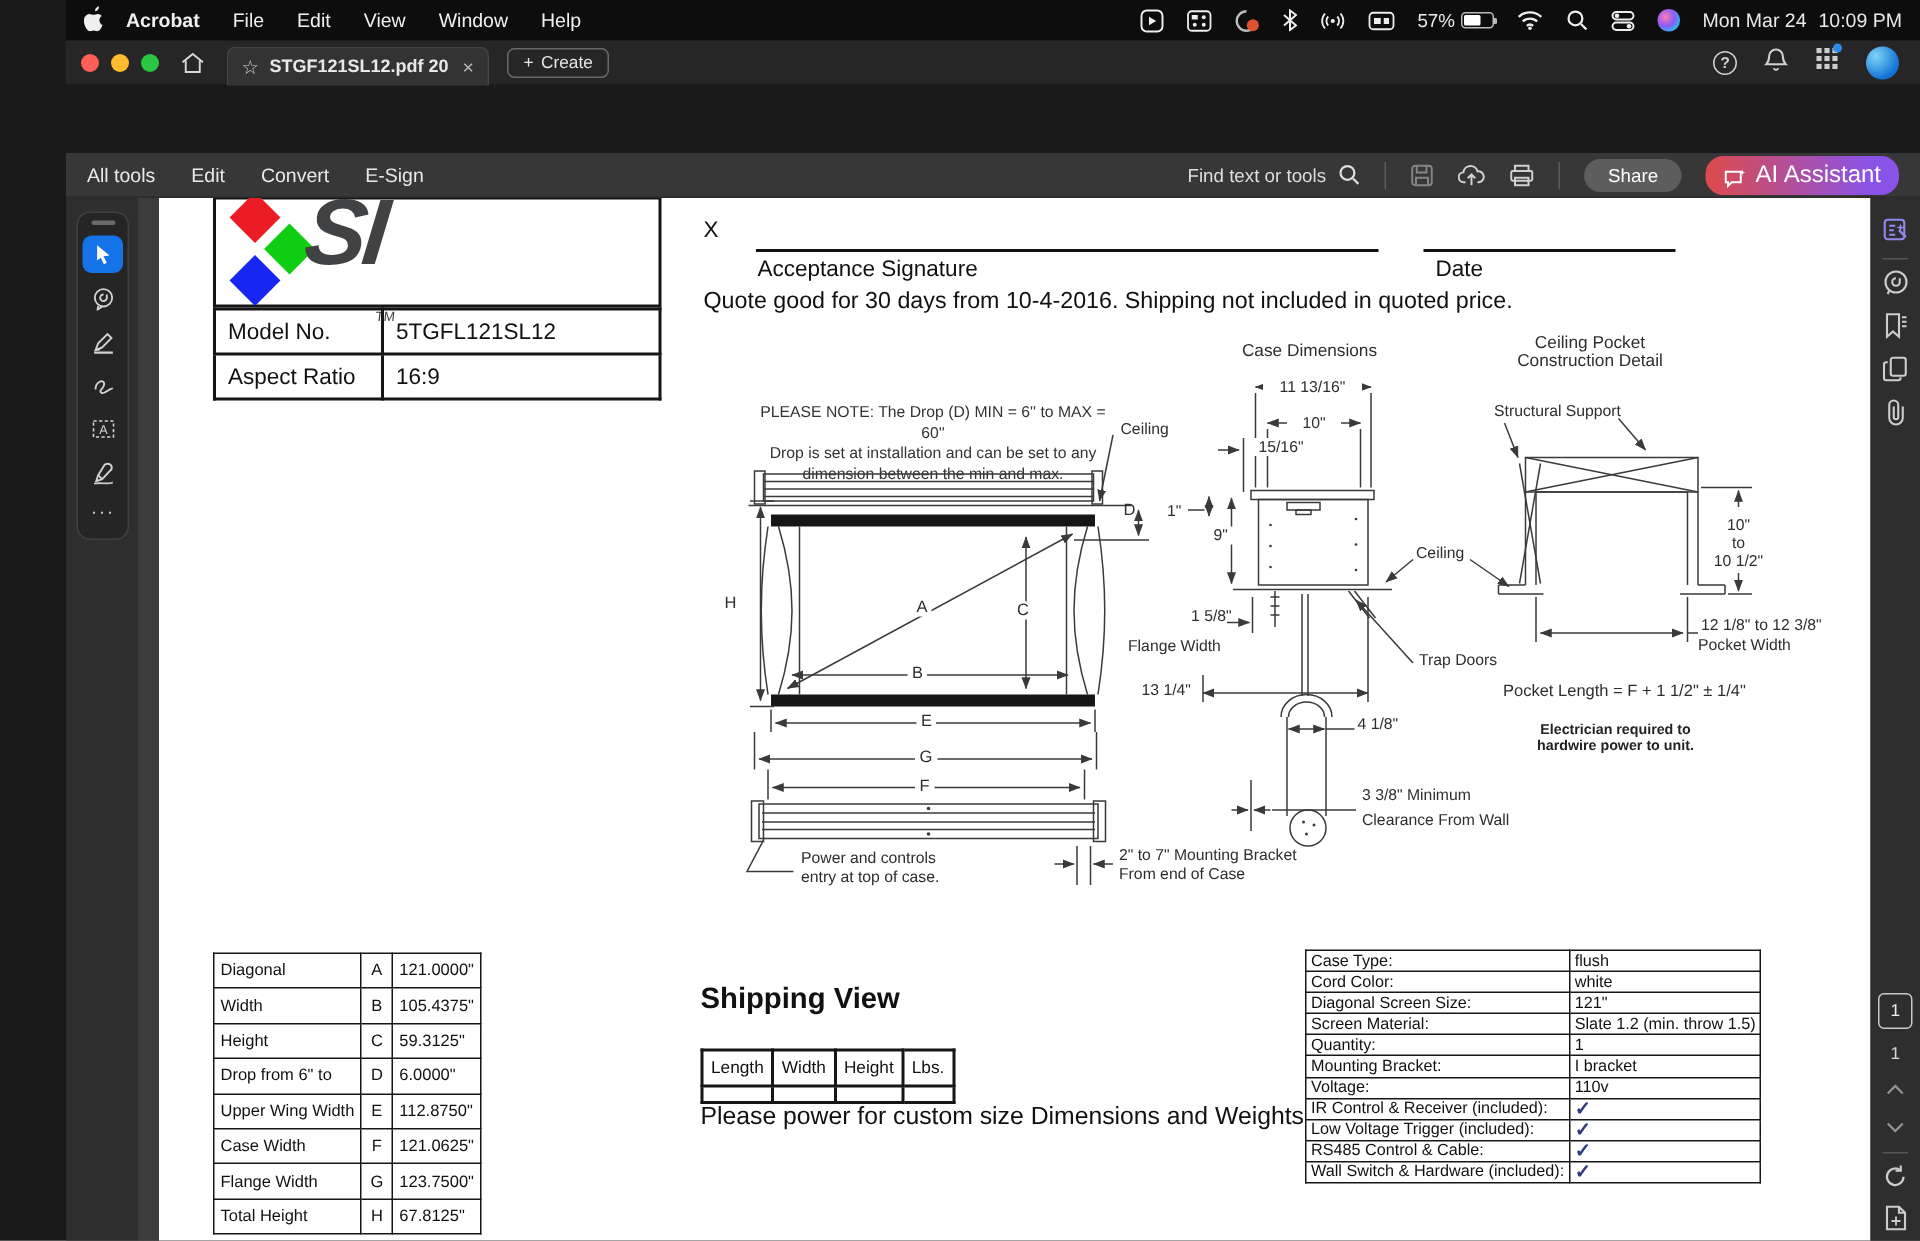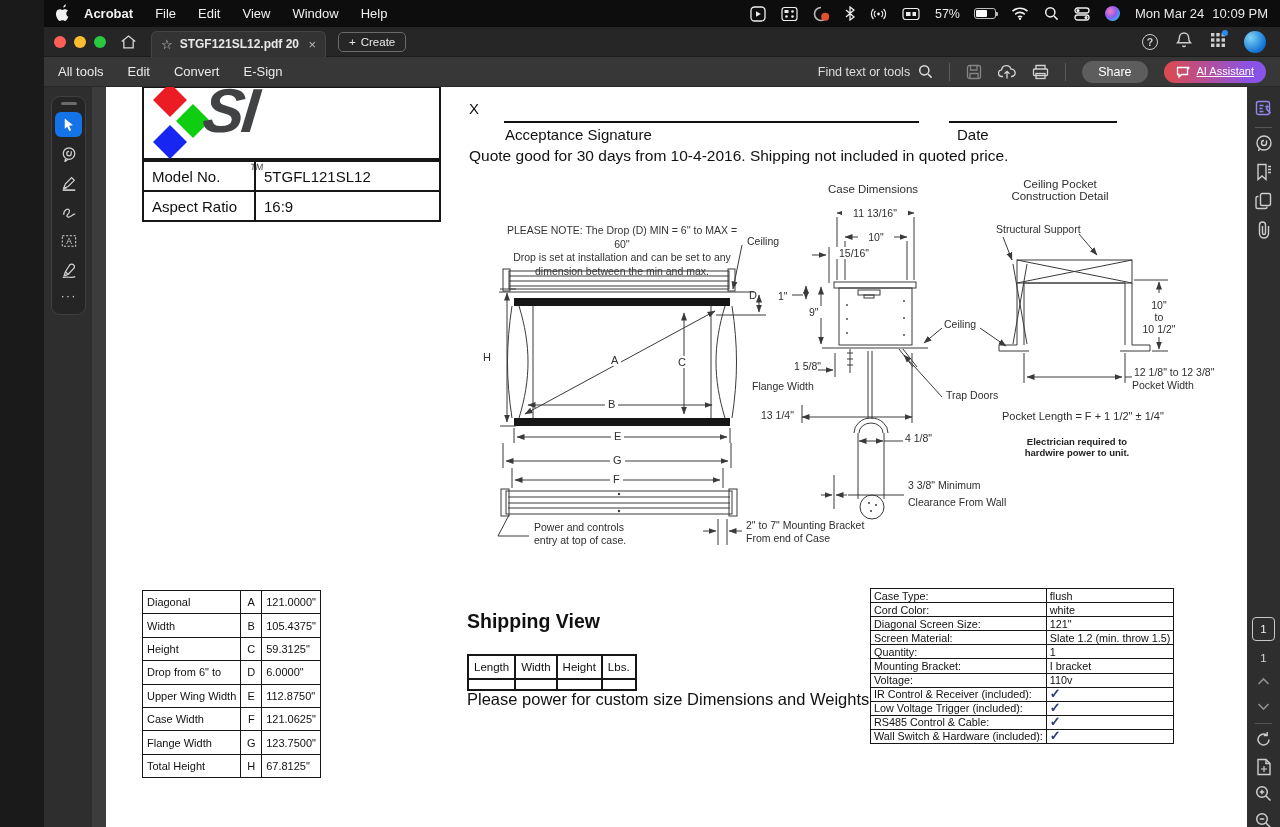--- a/index.html
+++ b/index.html
@@ -8,21 +8,21 @@
   .screen { position:relative; width:1280px; height:827px;padding-left:44px; }
 
   
   .menubar { height:27px; background:#0d0d0d; display:flex; align-items:center;
              color:#f0f0f0; font-size:13px; padding:0 12px; }
   .menubar .app-name { font-weight:bold; margin:0 8px 0 14px; }
   .menu-items { display:flex; gap:22px; margin-left:14px; }
   .mitem { cursor:default; }
   .mb-right { margin-left:auto; display:flex; align-items:center; gap:15px; color:#e9e9e9; }
   .mb-right svg { display:block; }
-  .batt-group { display:flex; align-items:center; gap:14px; font-size:12.5px; }
+  .batt-group { display:flex; align-items:center; gap:4px; font-size:12.5px; }
   .battery { position:relative; width:22px; height:11px; border:1px solid #bbb; border-radius:3px; }
   .battery .fill { position:absolute; left:1px; top:1px; bottom:1px; width:11px; background:#fff; border-radius:1px; }
   .battery .tip { position:absolute; right:-3px; top:3px; width:2px; height:4px; background:#bbb; border-radius:0 1px 1px 0; }
   .siri { width:15px; height:15px; border-radius:50%;
           background:radial-gradient(circle at 35% 35%, #ff7ab8, #8b5cf6 45%, #22c1ee 80%); }
   .clock { font-size:13px; display:flex; gap:8px; }
 
   
   .tabbar { height:30px; background:#262626; display:flex; align-items:center; padding:0 10px; border-bottom:1px solid #1c1c1c; }
   .lights { display:flex; gap:8px; margin-right:14px; }
@@ -39,30 +39,30 @@
                 color:#e8e8e8; font-size:11.5px; padding:3px 10px; margin-left:12px; }
   .tb-right { margin-left:auto; display:flex; align-items:center; gap:18px; margin-right:4px; }
   .help-circ { width:16px; height:16px; border:1.3px solid #cfcfcf; border-radius:50%; color:#cfcfcf;
                font-size:10.5px; display:flex; align-items:center; justify-content:center; font-weight:bold; }
   .grid-wrap { position:relative; }
   .grid-dot { position:absolute; right:-2px; top:-2px; width:6px; height:6px; background:#2d8ceb; border-radius:50%; }
   .avatar { width:22px; height:22px; border-radius:50%;
             background:radial-gradient(circle at 30% 30%, #7fd4f5, #1273d6 70%); }
 
   
-  .toolbar { height:30px; background:#373737; display:flex; align-items:center; padding:0 14px; border-bottom:1px solid #2a2a2a; }
+  .toolbar { height:30px; background:#373737; display:flex; align-items:center; padding:0 14px; border-bottom:1px solid #2a2a2a;margin-top:45px; }
   .tool-items { display:flex; gap:24px; color:#e9e9e9; font-size:13px; }
   .tb2-right { margin-left:auto; display:flex; align-items:center; gap:16px; }
   .find { display:flex; align-items:center; gap:8px; color:#dedede; font-size:12.5px; }
   .vdiv { width:1px; height:18px; background:#5a5a5a; }
   .icon-btn { color:#d2d2d2; display:flex; align-items:center; }
   .icon-btn.dis { color:#858585; }
   .share-btn { background:#5d5d5d; color:#fff; font-size:12.5px; border-radius:12px; padding:4px 16px; }
-  .ai-btn { display:flex; align-items:flex-start; gap:6px; color:#fff; font-size:11px; border-radius:12px;
-            padding:4px 12px; background:linear-gradient(90deg,#dd4a4a,#8a53e8 85%);text-decoration:underline; }
+  .ai-btn { display:flex; align-items:flex-end; gap:6px; color:#fff; font-size:16px; border-radius:12px;
+            padding:4px 12px; background:linear-gradient(90deg,#dd4a4a,#8a53e8 85%); }
 
   
   .content { position:relative; display:flex; height:740px; }
   .left-col { width:48px; background:#2e2e2e; position:relative; }
   .tool-panel { position:absolute; left:7px; top:9px; width:35px; height:219px; background:#252525;
                 border:1px solid #404040; border-radius:9px; display:flex; flex-direction:column;
                 align-items:center; padding-top:5px; gap:4px; }
   .handle { width:16px; height:3px; border-radius:2px; background:#6a6a6a; margin-bottom:3px; }
   .tp-btn { width:27px; height:25px; display:flex; align-items:center; justify-content:center; color:#d2d2d2; border-radius:6px; }
   .tp-btn.sel { background:#1473e6; color:#fff; }

